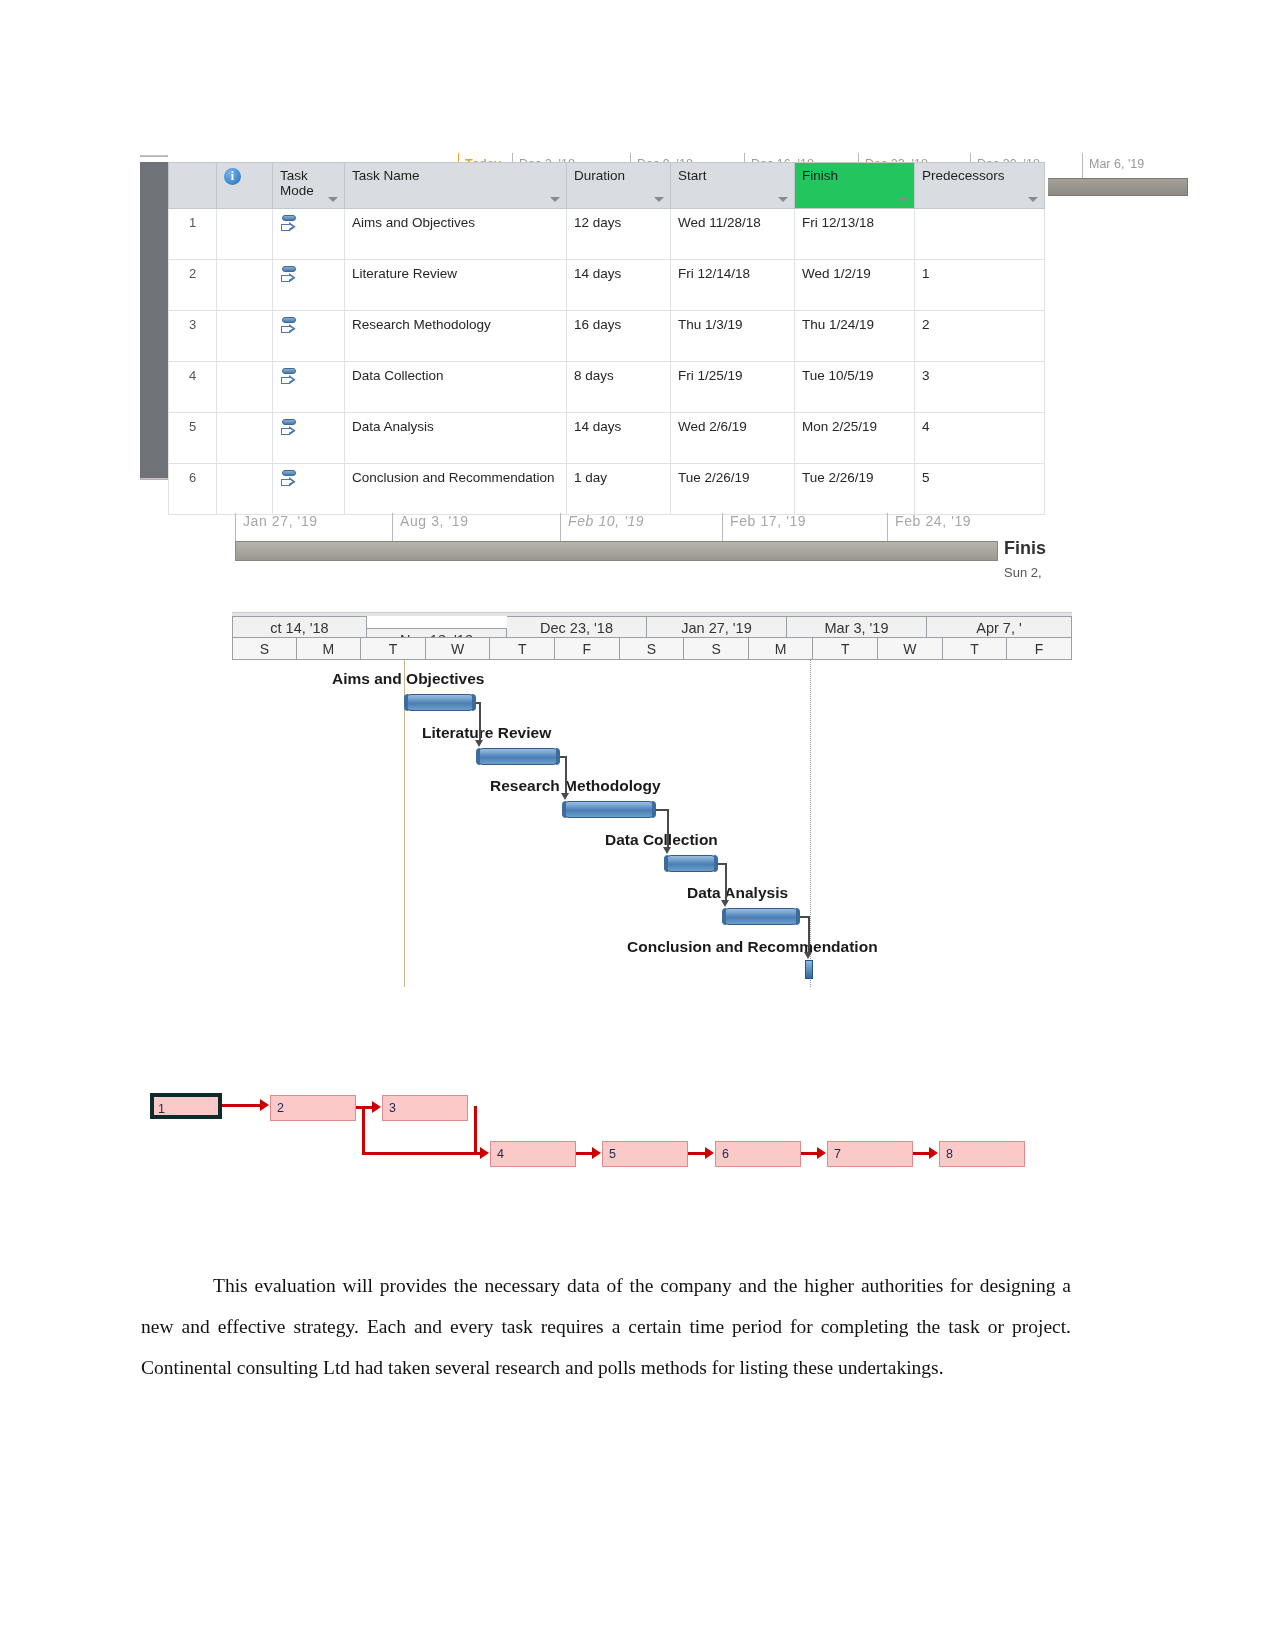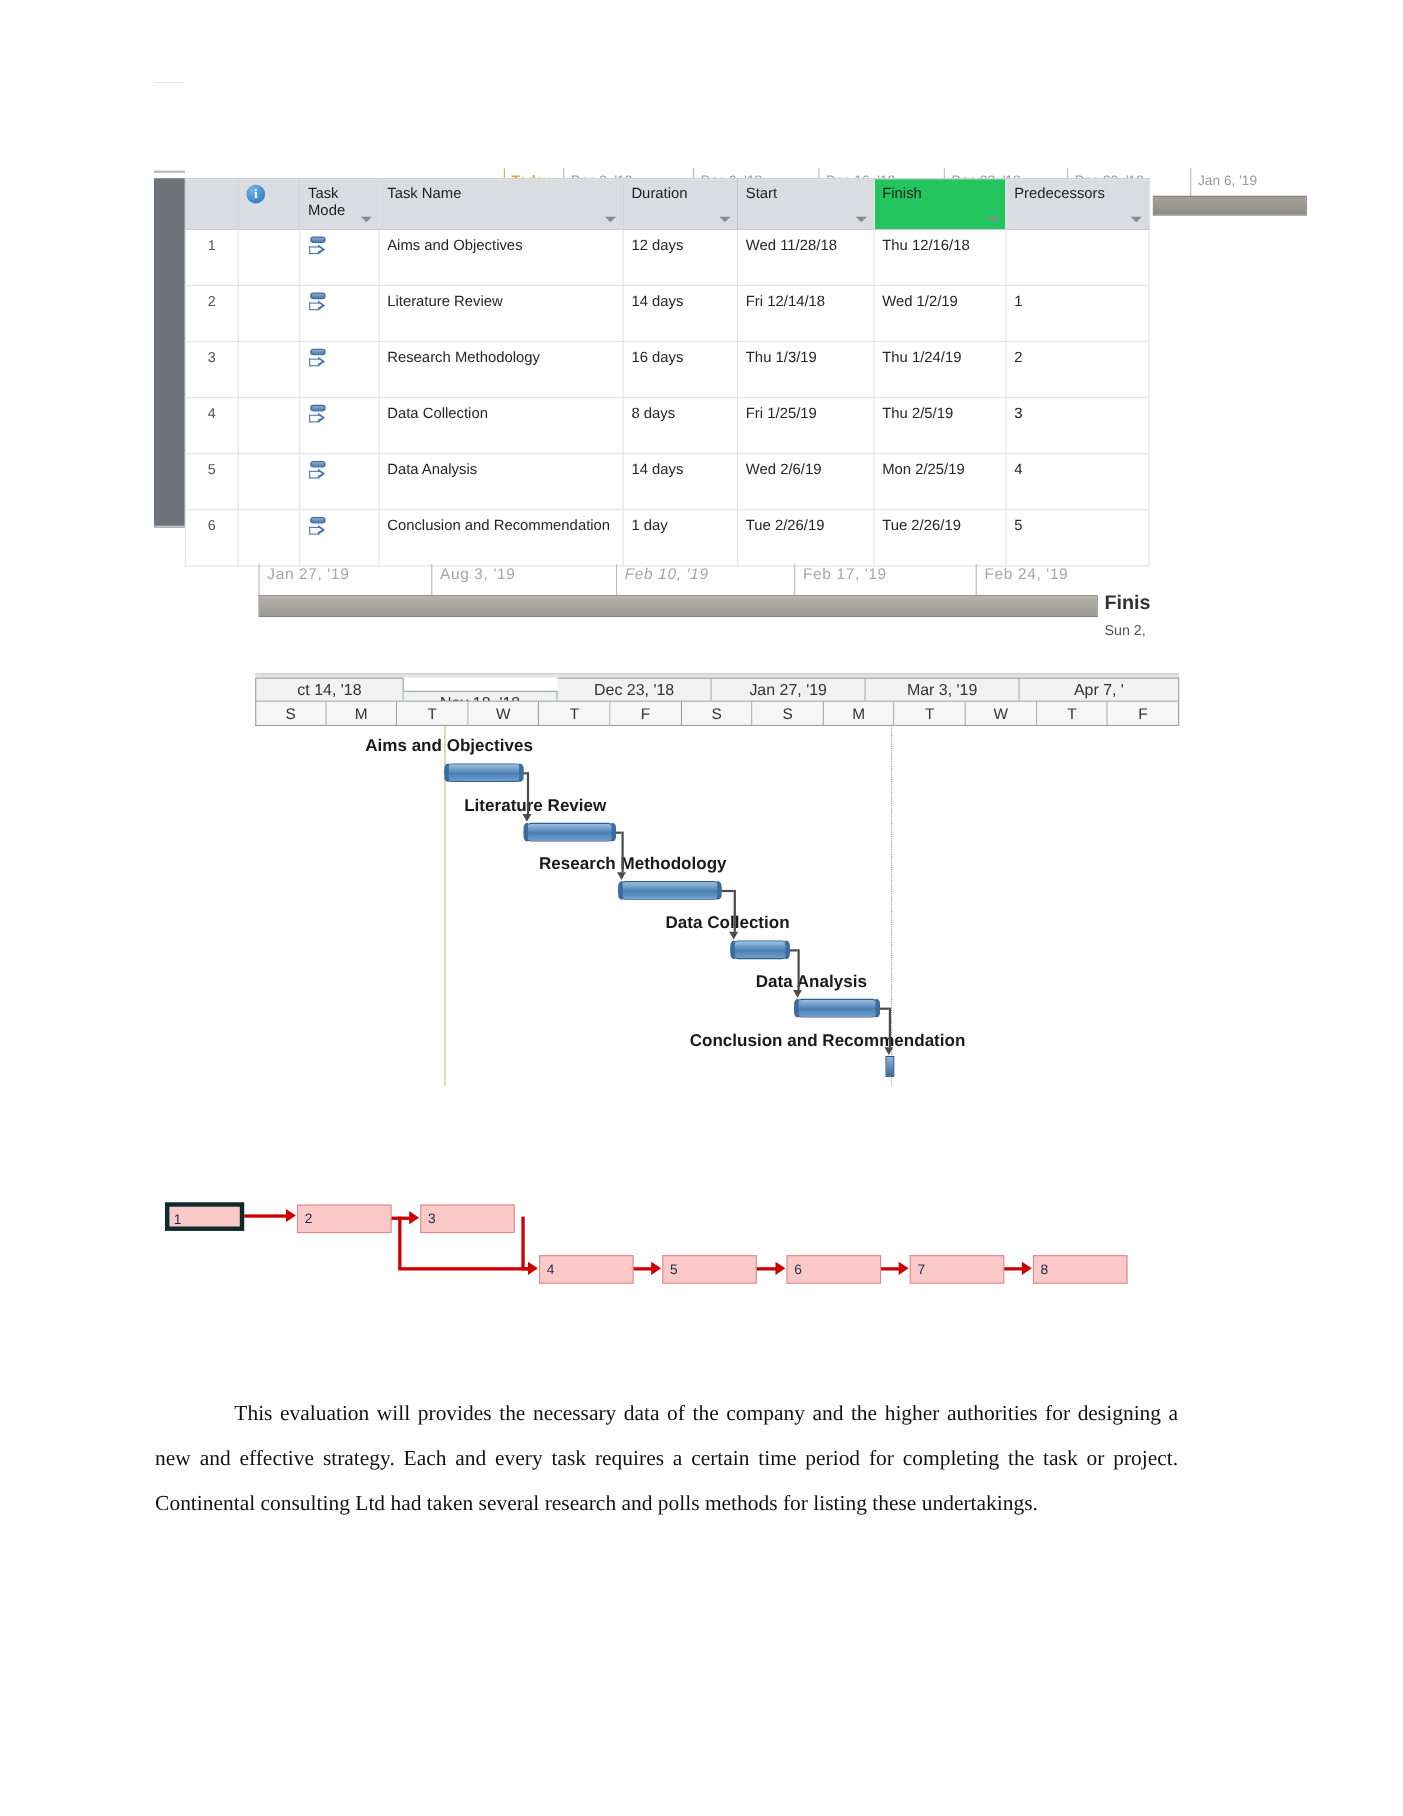--- a/index.html
+++ b/index.html
@@ -268,21 +268,21 @@
 </div>
 
 <div id="timeline-band">
   <div id="tl-ticks">
       <div class="tl-tick today" style="left: 148px;">Today</div>
       <div class="tl-tick" style="left: 202px;">Dec 2, '18</div>
       <div class="tl-tick" style="left: 320px;">Dec 9, '18</div>
       <div class="tl-tick" style="left: 434px;">Dec 16, '18</div>
       <div class="tl-tick" style="left: 548px;">Dec 23, '18</div>
       <div class="tl-tick" style="left: 660px;">Dec 30, '18</div>
-      <div class="tl-tick" style="left: 772px;">Jan 6, '19</div>
+      <div class="tl-tick" style="left: 772px;">Mar 6, '19</div>
     </div>
   <div id="tl-bar"></div>
   <div id="tl-start-label">Start</div>
   <div id="tl-start-date">Wed 11/28/18</div>
 </div>
 
 <div id="chart-tab" class="side-tab">
   <span>Chart</span>
 </div>
 
@@ -338,21 +338,21 @@
           <td>
             <span class="mode-icon">
               <span class="pin"></span>
               <span class="arrbox"></span>
               <span class="arrhead"></span>
             </span>
           </td>
           <td>Aims and Objectives</td>
           <td>12 days</td>
           <td>Wed 11/28/18</td>
-          <td>Thu 12/16/18</td>
+          <td>Fri 12/13/18</td>
           <td></td>
         </tr>
         <tr>
           <td class="rownum">2</td>
           <td></td>
           <td>
             <span class="mode-icon">
               <span class="pin"></span>
               <span class="arrbox"></span>
               <span class="arrhead"></span>
@@ -386,21 +386,21 @@
           <td>
             <span class="mode-icon">
               <span class="pin"></span>
               <span class="arrbox"></span>
               <span class="arrhead"></span>
             </span>
           </td>
           <td>Data Collection</td>
           <td>8 days</td>
           <td>Fri 1/25/19</td>
-          <td>Thu 2/5/19</td>
+          <td>Tue 10/5/19</td>
           <td>3</td>
         </tr>
         <tr>
           <td class="rownum">5</td>
           <td></td>
           <td>
             <span class="mode-icon">
               <span class="pin"></span>
               <span class="arrbox"></span>
               <span class="arrhead"></span>

